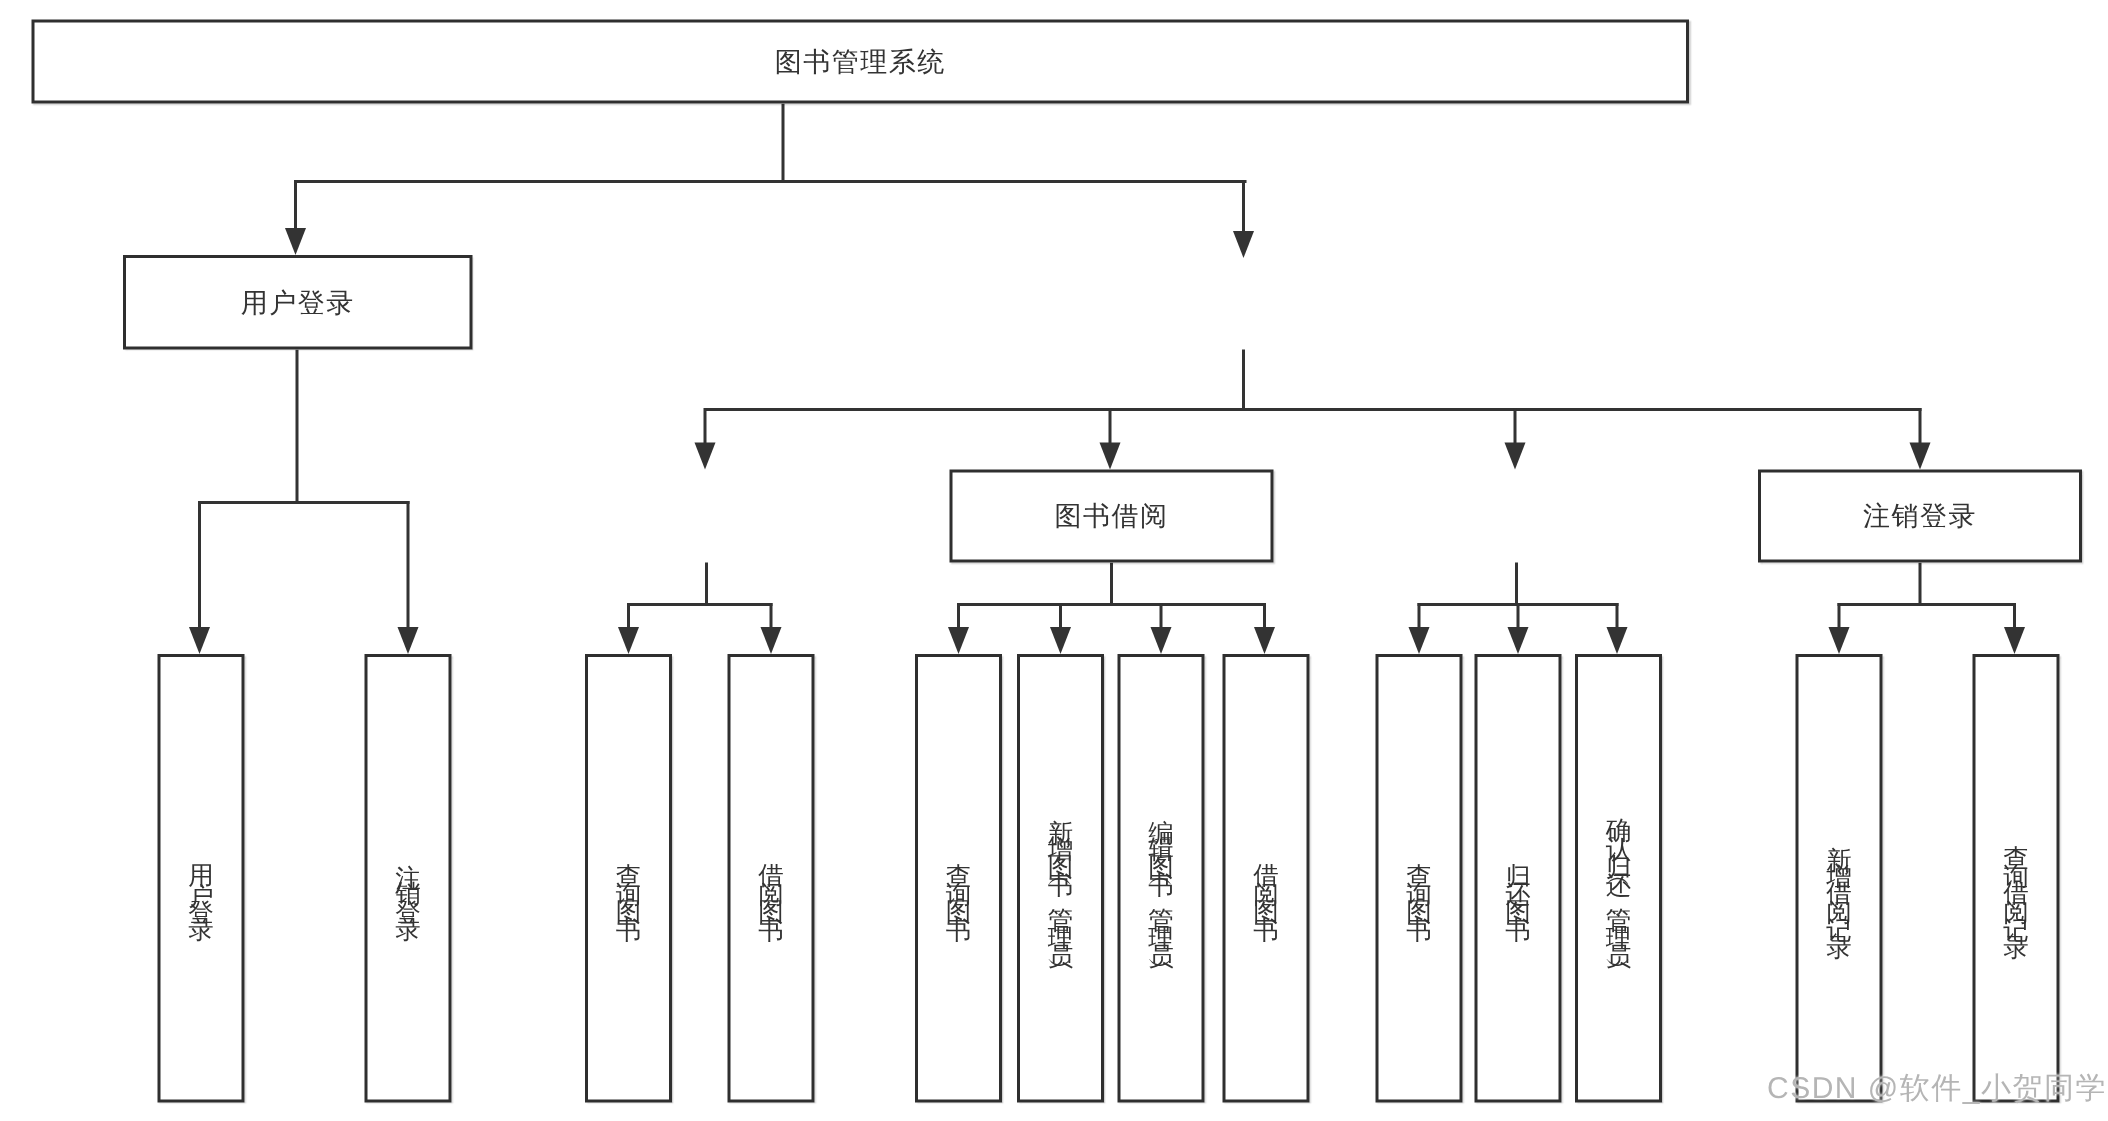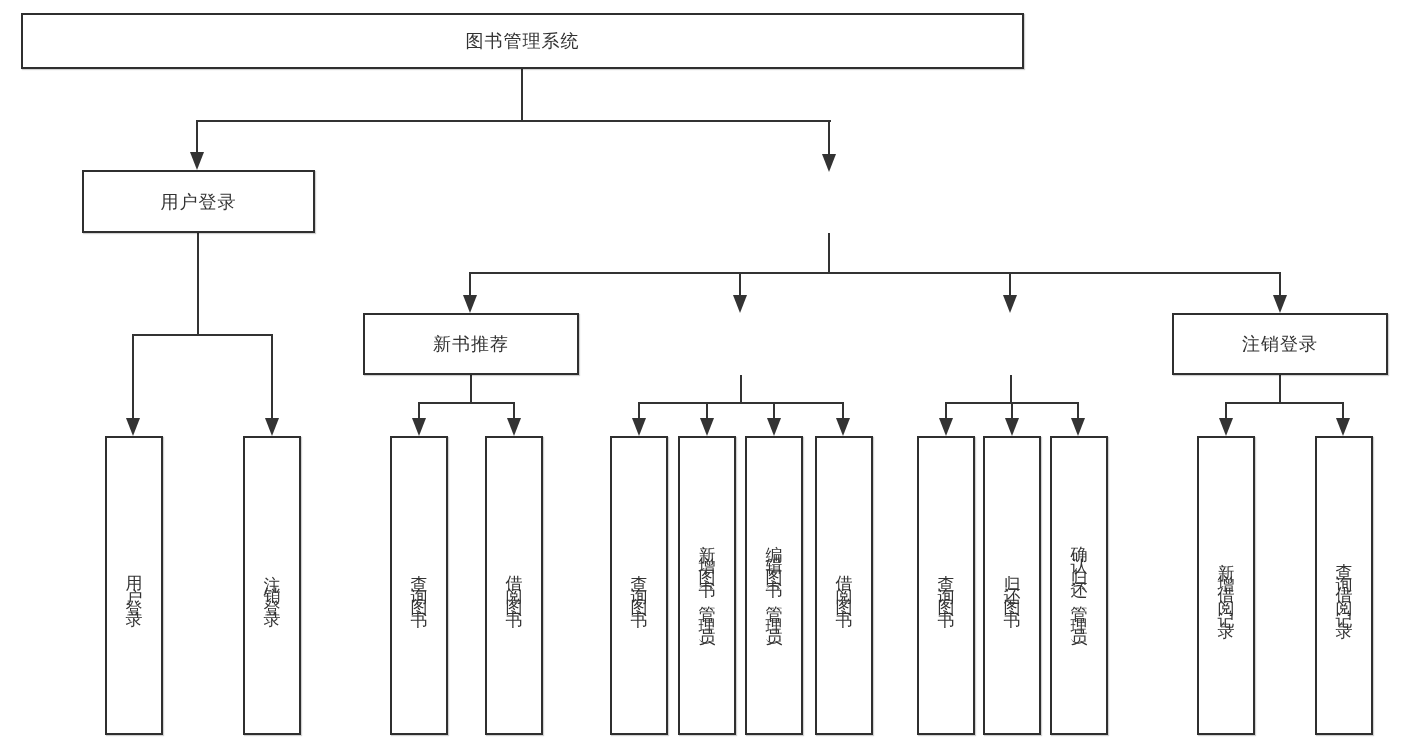--- a/index.html
+++ b/index.html
@@ -115,30 +115,30 @@
   <div class="vline" style="left:1077px; top:402px; height:18px;"></div>
   <div class="arrow-down" style="left:1071px; top:418px;"></div>
 
   <div class="vline" style="left:1279px; top:375px; height:27px;"></div>
   <div class="hline" style="left:1225px; top:402px; width:118px;"></div>
   <div class="vline" style="left:1225px; top:402px; height:18px;"></div>
   <div class="arrow-down" style="left:1219px; top:418px;"></div>
   <div class="vline" style="left:1342px; top:402px; height:18px;"></div>
   <div class="arrow-down" style="left:1336px; top:418px;"></div>
 
-  <div class="hbox" style="left:21px; top:13px; width:1003px; height:56px;">
+  <div class="hbox" style="left:21px; top:13px; width:1105px; height:56px;">
     <span>图书管理系统</span>
   </div>
 
   <div class="hbox" style="left:82px; top:170px; width:233px; height:63px;">
     <span>用户登录</span>
   </div>
 
-  <div class="hbox" style="left:363px; top:313px; width:216px; height:62px;">
-    <span>新书推荐</span>
+  <div class="hbox" style="left:633px; top:313px; width:216px; height:62px;">
+    <span>图书借阅</span>
   </div>
   <div class="hbox" style="left:1172px; top:313px; width:216px; height:62px;">
     <span>注销登录</span>
   </div>
 
   <div class="vboxleaf" style="left:105px;">
     <span class="vtext">用户登录</span>
   </div>
   <div class="vboxleaf" style="left:243px;">
     <span class="vtext">注销登录</span>
@@ -170,14 +170,15 @@
   <div class="vboxleaf" style="left:1050px;">
     <span class="vtext">确认归还（管理员）</span>
   </div>
   <div class="vboxleaf" style="left:1197px;">
     <span class="vtext">新增借阅记录</span>
   </div>
   <div class="vboxleaf" style="left:1315px;">
     <span class="vtext">查询借阅记录</span>
   </div>
 
+  <div class="watermark">CSDN @软件_小贺同学</div>
 
 </div>
 
 </body></html>

